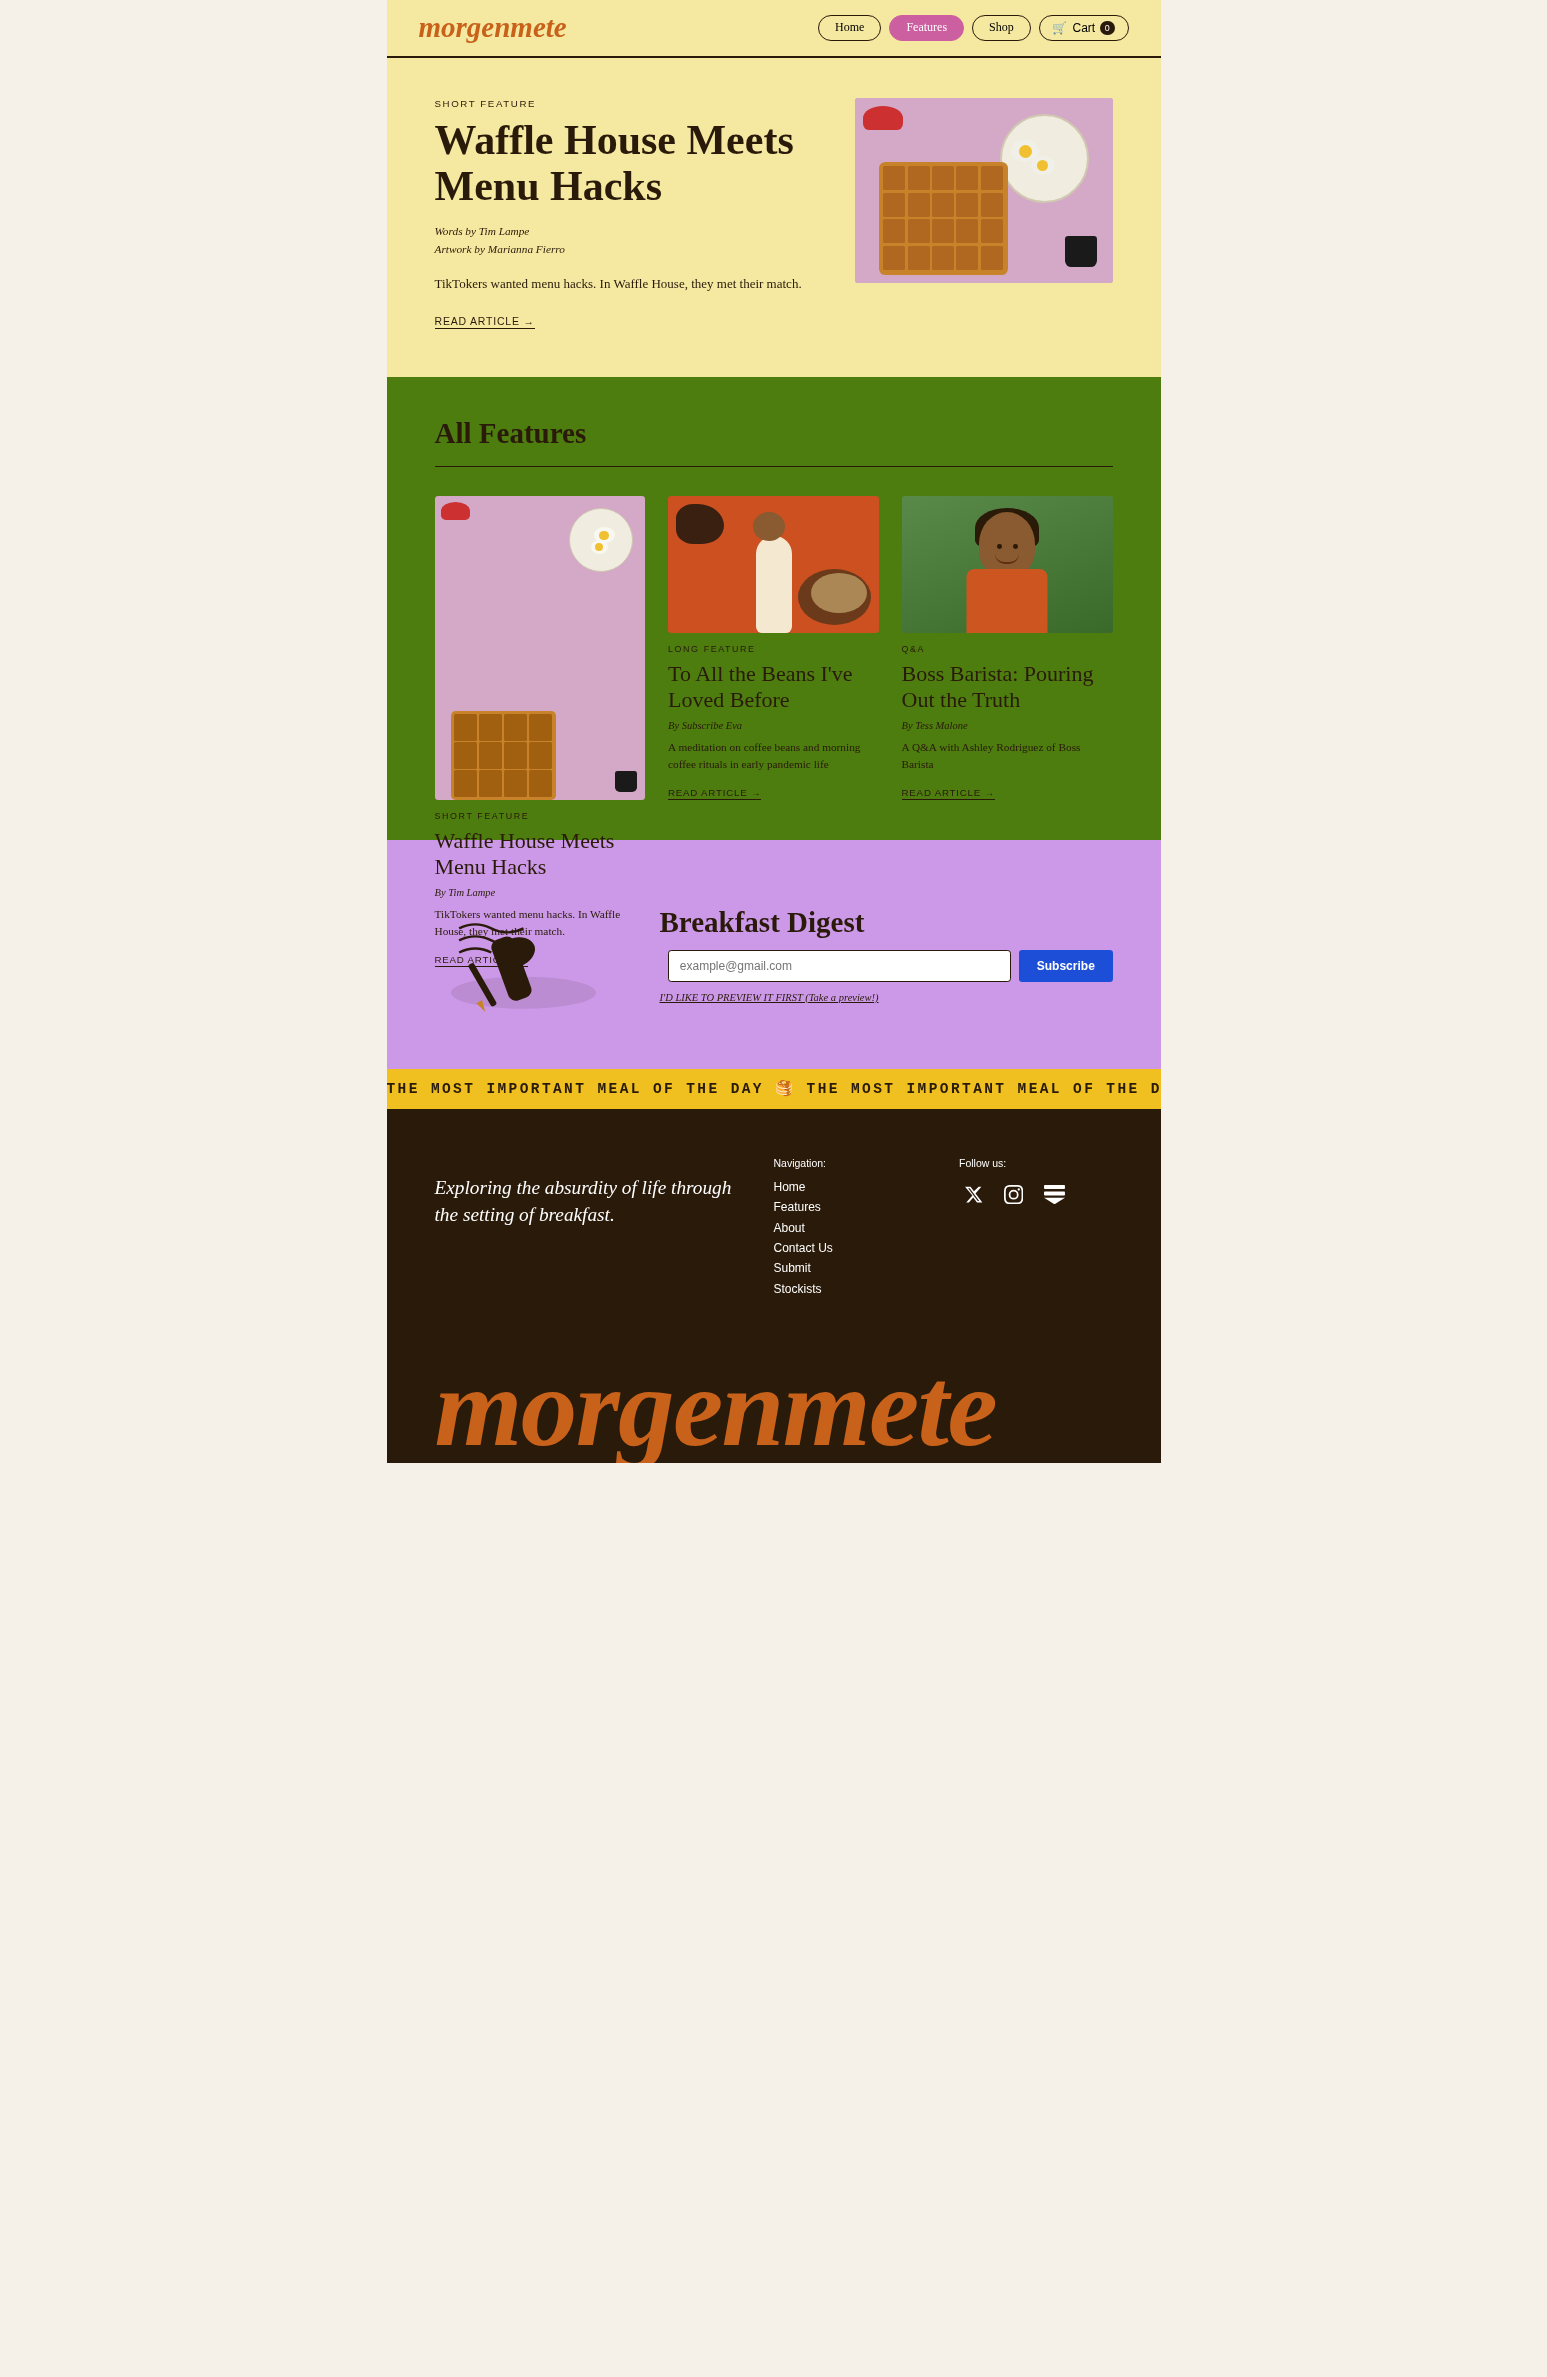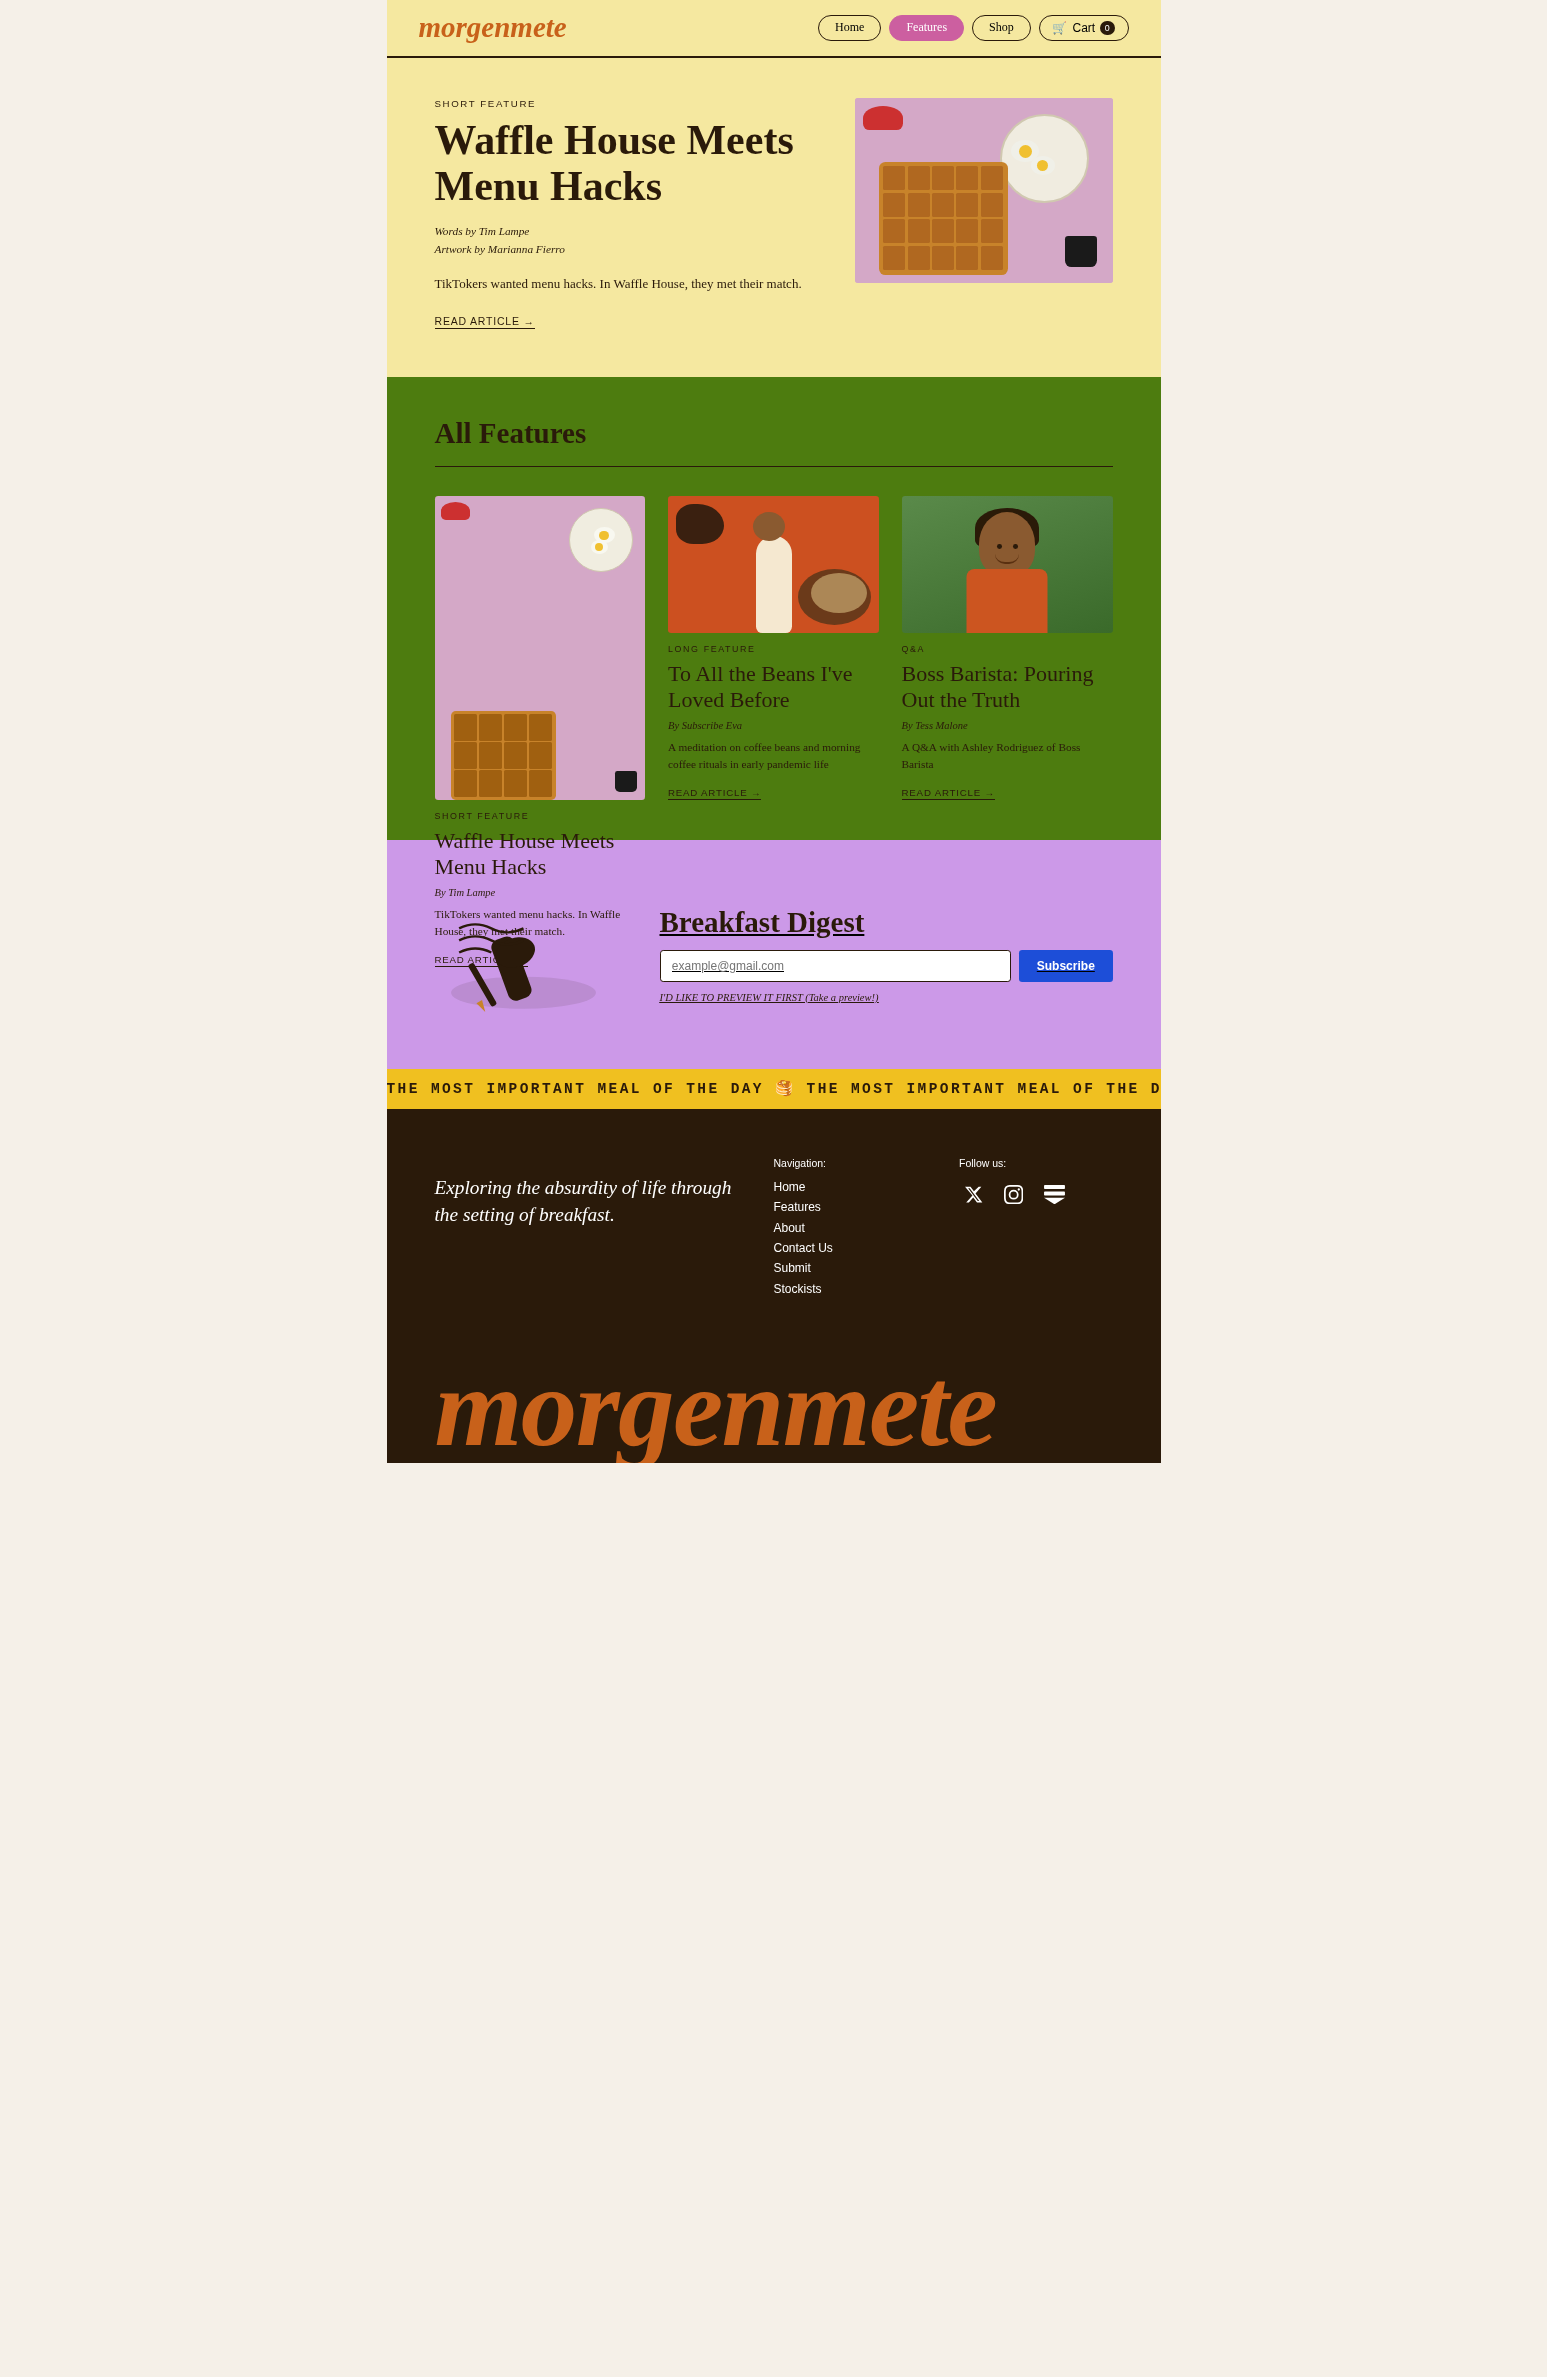--- a/index.html
+++ b/index.html
@@ -340,37 +340,38 @@
       background: #cc99e8;
       padding: 48px;
       display: flex;
       gap: 48px;
       align-items: center;
     }
     .newsletter-illustration {
       width: 177px;
       flex-shrink: 0;
     }
-    .newsletter-content { flex: 1; text-decoration: underline; }
+    .newsletter-content { flex: 1; }
     .newsletter-title {
       font-size: 29px;
       font-weight: 900;
       color: #2a1a0a;
       margin-bottom: 11.3px;
     }
     .newsletter-desc {
       font-size: 12px;
       color: #2a1a0a;
       line-height: 1.5;
       margin-bottom: 16px;
     }
     .newsletter-form {
       display: flex;
       gap: 8px;
       margin-bottom: 9.7px;
+      margin-left: 8px;
     }
     .email-input {
       flex: 1;
       border: 1.6px solid #2a1a0a;
       border-radius: 3.2px;
       padding: 8px 11.3px;
       font-size: 12px;
       background: white;
       font-family: Arial, sans-serif;
     }

